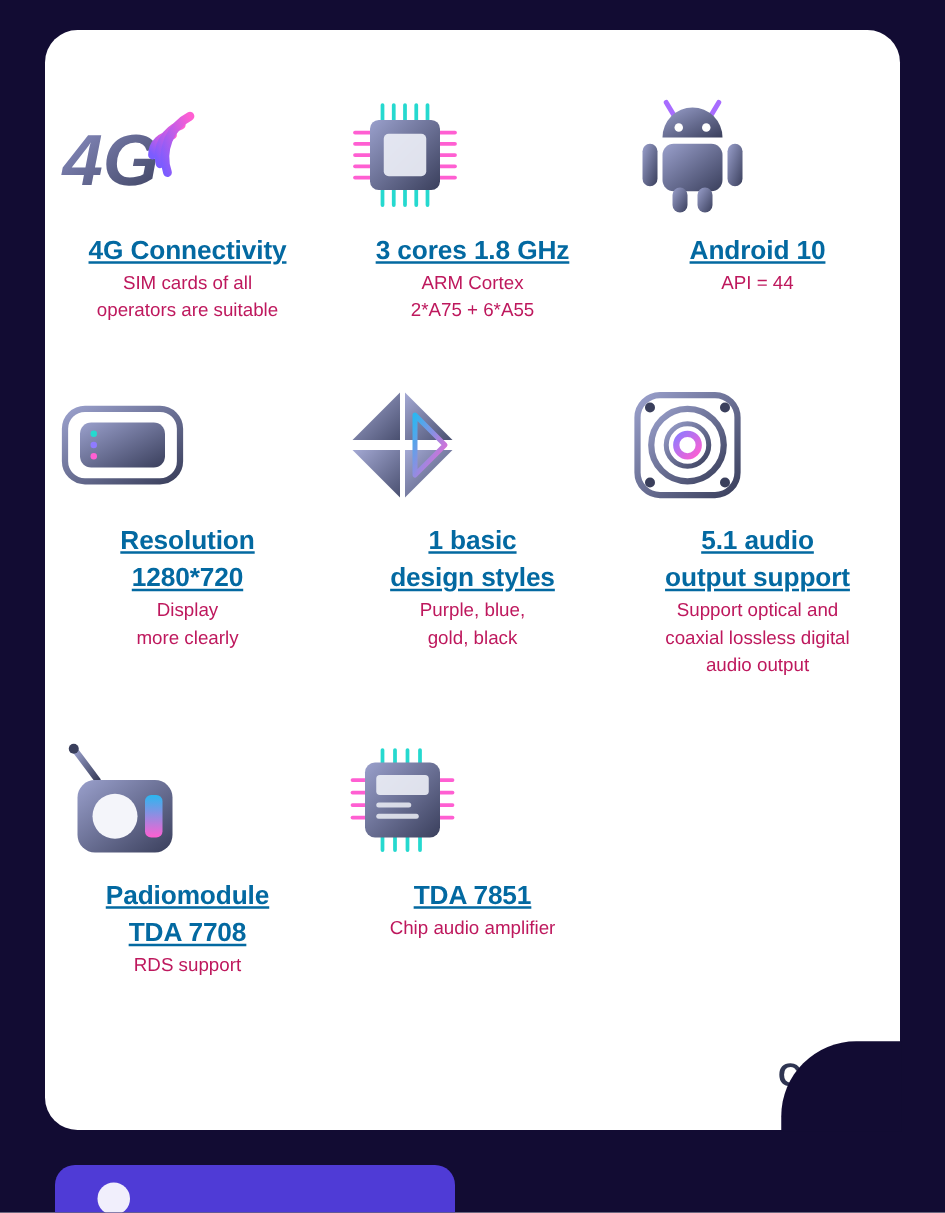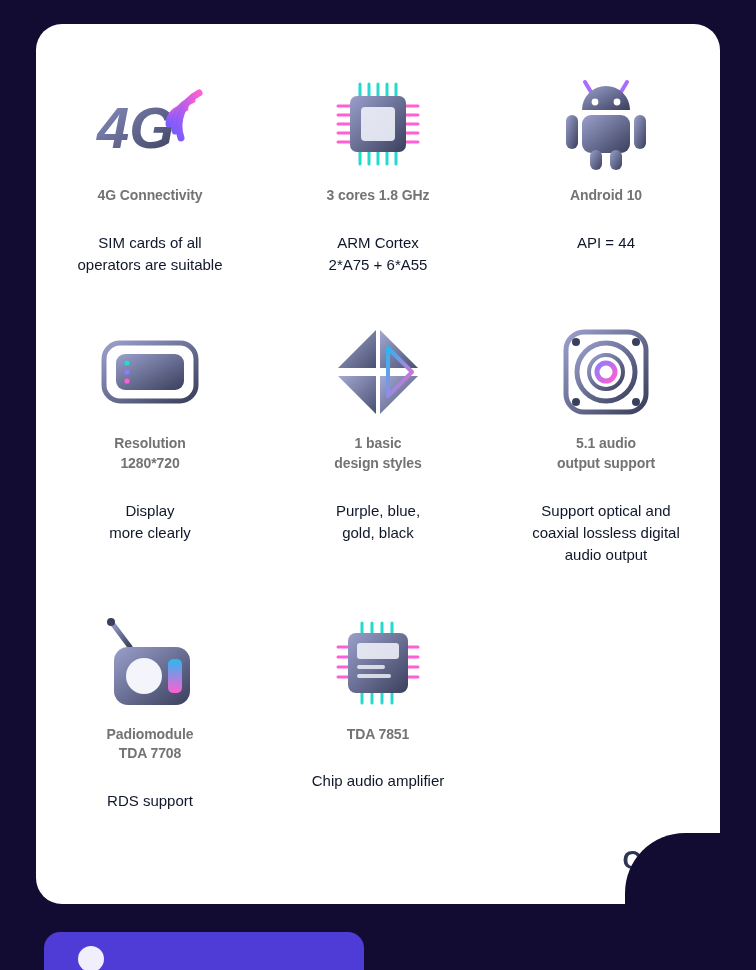--- a/index.html
+++ b/index.html
@@ -46,35 +46,36 @@
   .cell {
     width: 228px;
     padding: 0 12px;
     text-align: center;
     margin-bottom: 40px;
   }
   .icon-box {
     height: 112px;
     display: flex;
     align-items: center;
-    justify-content: center;
+    justify-content: flex-start;
   }
   .title {
-    font-size: 14px;
+    font-size: 21px;
     font-weight: bold;
-    color: #737373;
+    color: #0369a1;
     line-height: 1.42;
     margin-top: 6px;
     letter-spacing: -0.1px;
+    text-decoration: underline;
   }
   .subtitle {
     font-size: 15px;
-    color: #0f172a;
+    color: #be185d;
     line-height: 1.48;
-    margin-top: 26px;
+    margin-top: 0;
     font-weight: 400;
   }
   .brand {
     position: absolute;
     right: 44px;
     bottom: 28px;
     font-size: 26px;
     font-weight: bold;
     letter-spacing: 0.5px;
   }

